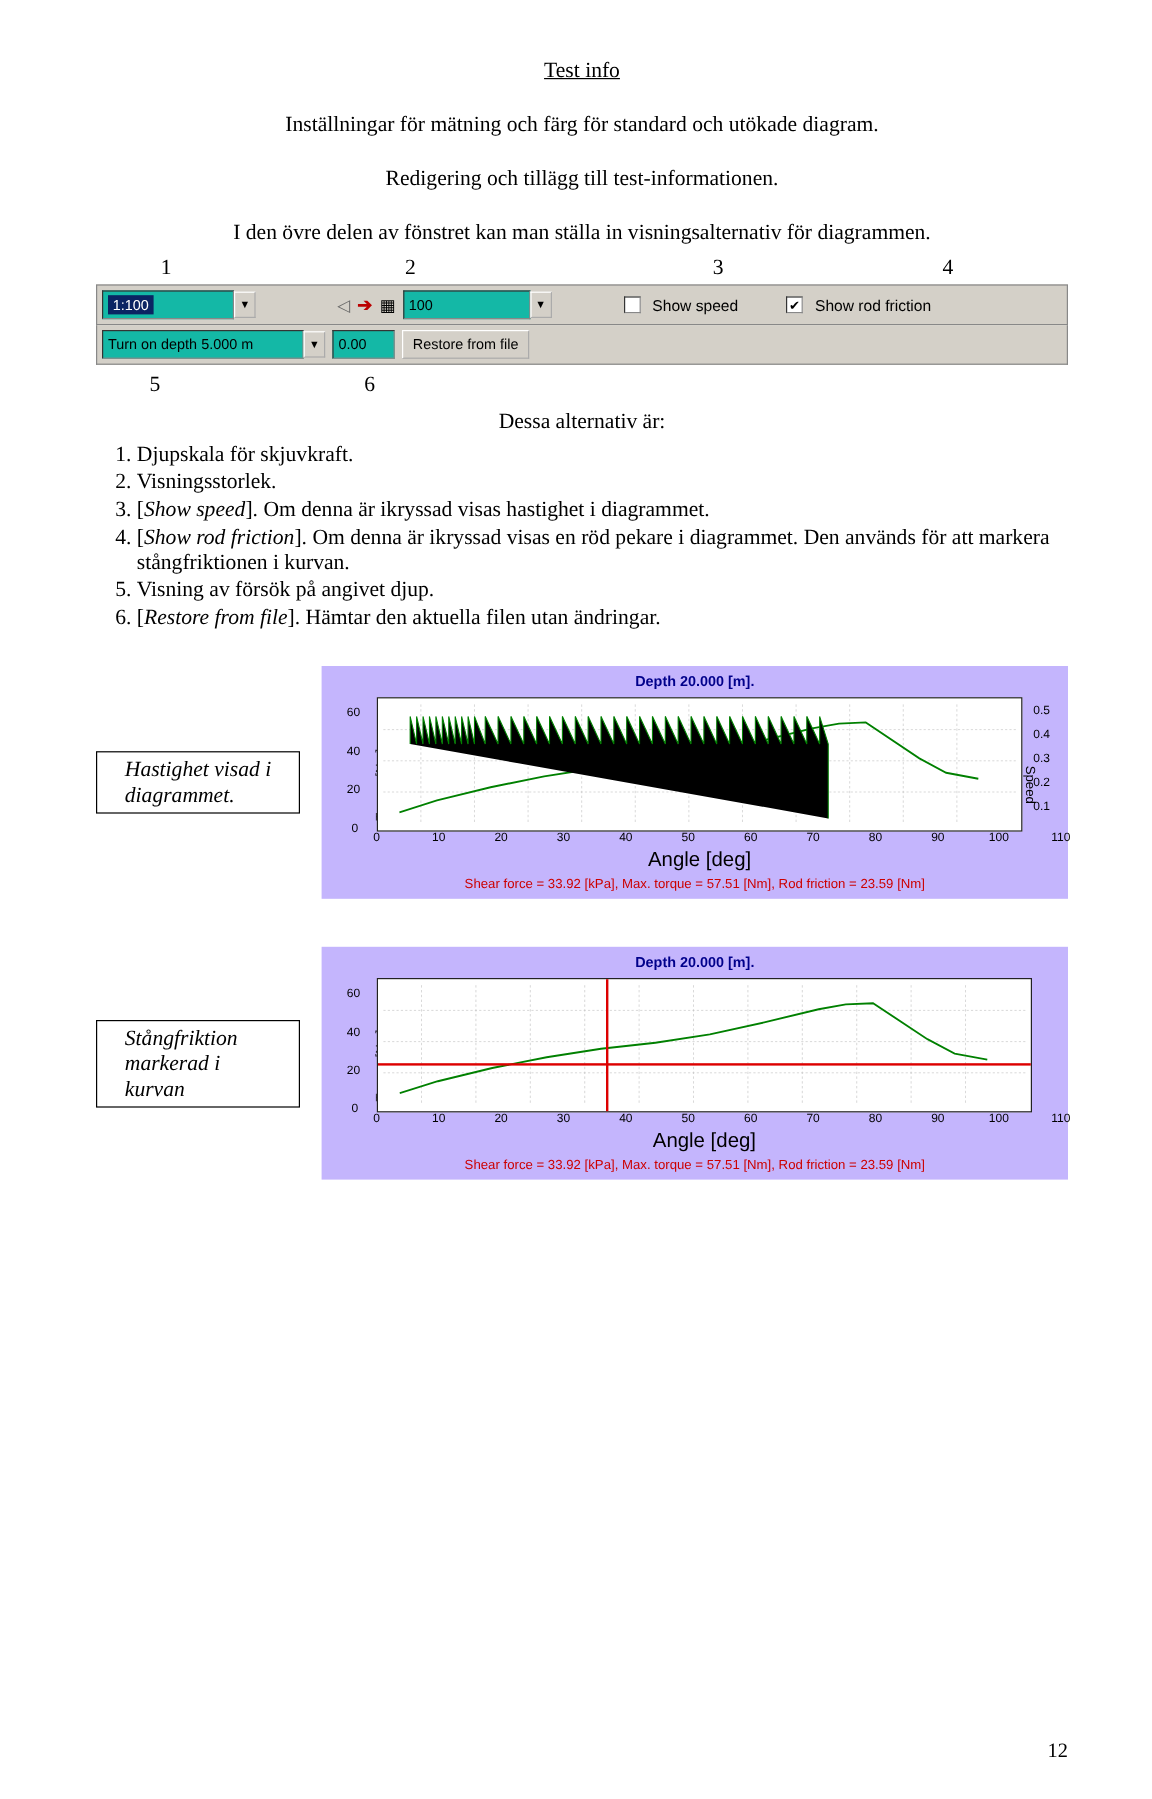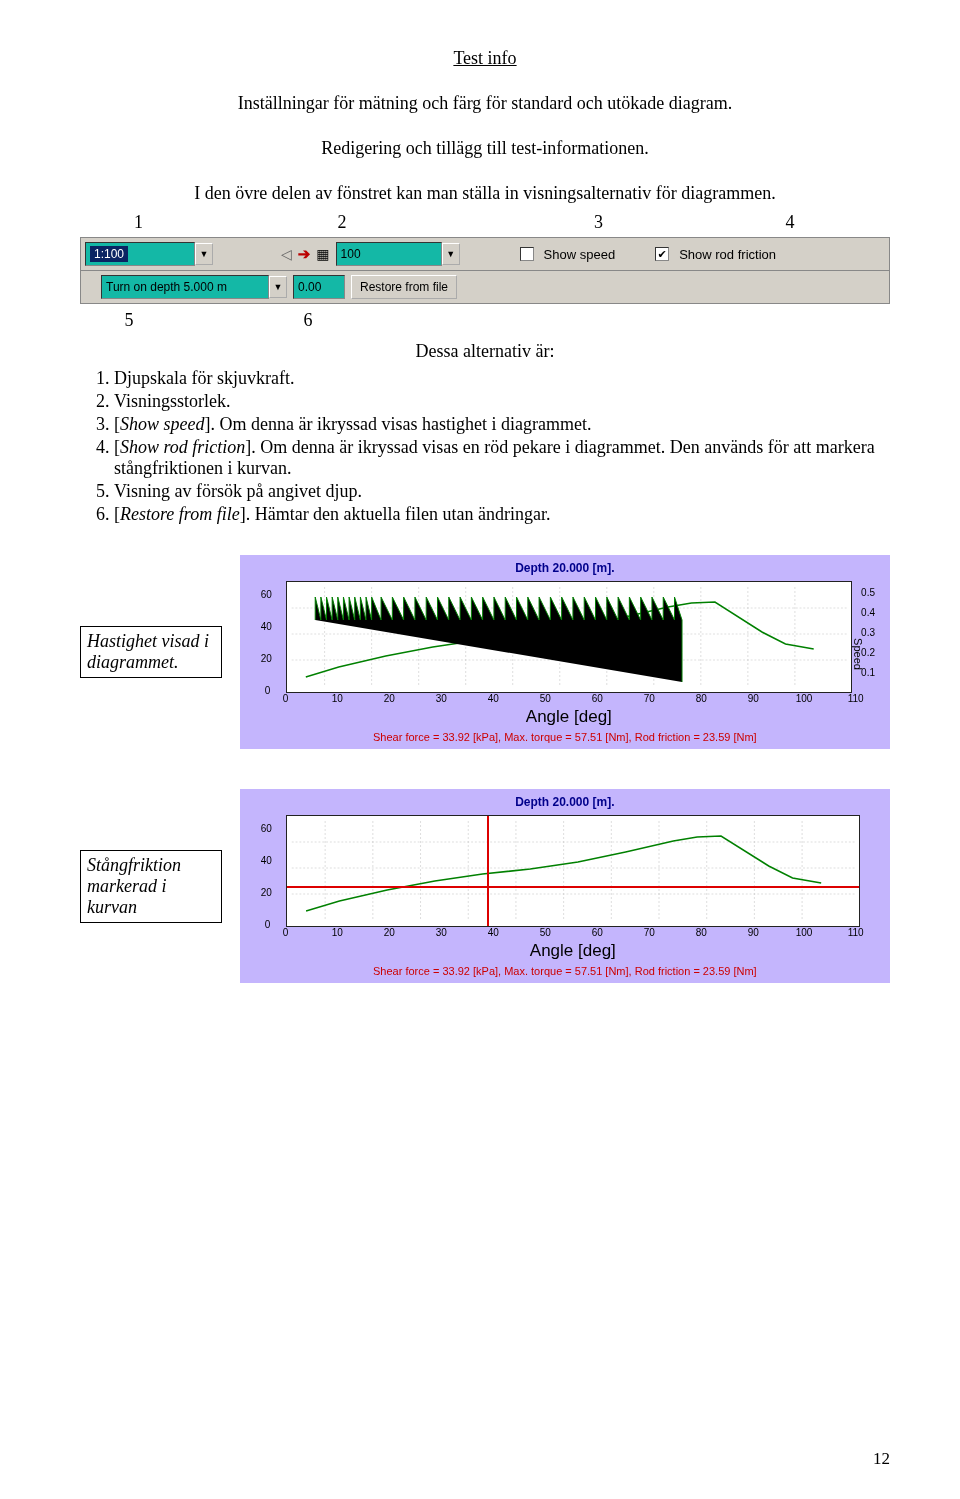--- a/index.html
+++ b/index.html
@@ -24,21 +24,21 @@
   .chart-title{font-size:12px;font-weight:bold;color:#00008b;text-align:center;margin-bottom:6px;}
   .caption-red{color:#c00;font-size:11px;text-align:center;padding-top:4px;}
   .axis-lbl{font-size:17px;color:#000;}
   .plotbox{border:1px solid #222;position:relative;background:#fff;}
   .pagenum{position:fixed;right:70px;bottom:30px;font-size:17px;font-family:"Times New Roman",serif;}
   .tick{position:absolute;font-size:10px;color:#000;}
   .vaxis-l{position:absolute;left:-26px;top:50%;transform:translateY(-50%) rotate(-90deg);font-size:11px;}
   .vaxis-r{position:absolute;right:-22px;top:50%;transform:translateY(-50%) rotate(90deg);font-size:11px;}
   .redline-h{position:absolute;left:0;right:0;height:2px;background:#d00;}
   .redline-v{position:absolute;top:0;bottom:0;width:2px;background:#d00;}
-  .sidebox{border:1px solid #000;padding:4px 6px;}
+  .sidebox{border:1px solid #000;padding:4px 23px;}
 </style>
 </head>
 <body>
 
 <div class="sec">
   <p><a class="ul">Test info</a></p>
 </div>
 
 <div class="sec">
   <p>Inställningar för mätning och färg för standard och utökade diagram.</p>
@@ -77,21 +77,21 @@
     <span class="dropbtn">▼</span>
   </div>
   <span style="width:48px"></span>
   <span class="cbx"></span>
   <span>Show speed</span>
   <span style="width:28px"></span>
   <span class="cbx">✔</span>
   <span>Show rod friction</span>
 </div>
 
-<div class="toolbar" style="padding-left:20px;gap:6px;border-top:none;">
+<div class="toolbar" style="padding-left:4px;gap:6px;border-top:none;">
   <div style="display:flex;align-items:center;">
     <div class="combo" style="width:158px">
         <span>Turn on depth 5.000 m</span>
       </div>
     <span class="dropbtn">▼</span>
   </div>
   <div class="combo" style="width:42px">
       <span>0.00</span>
     </div>
   <span class="tbtn">Restore from file</span>

